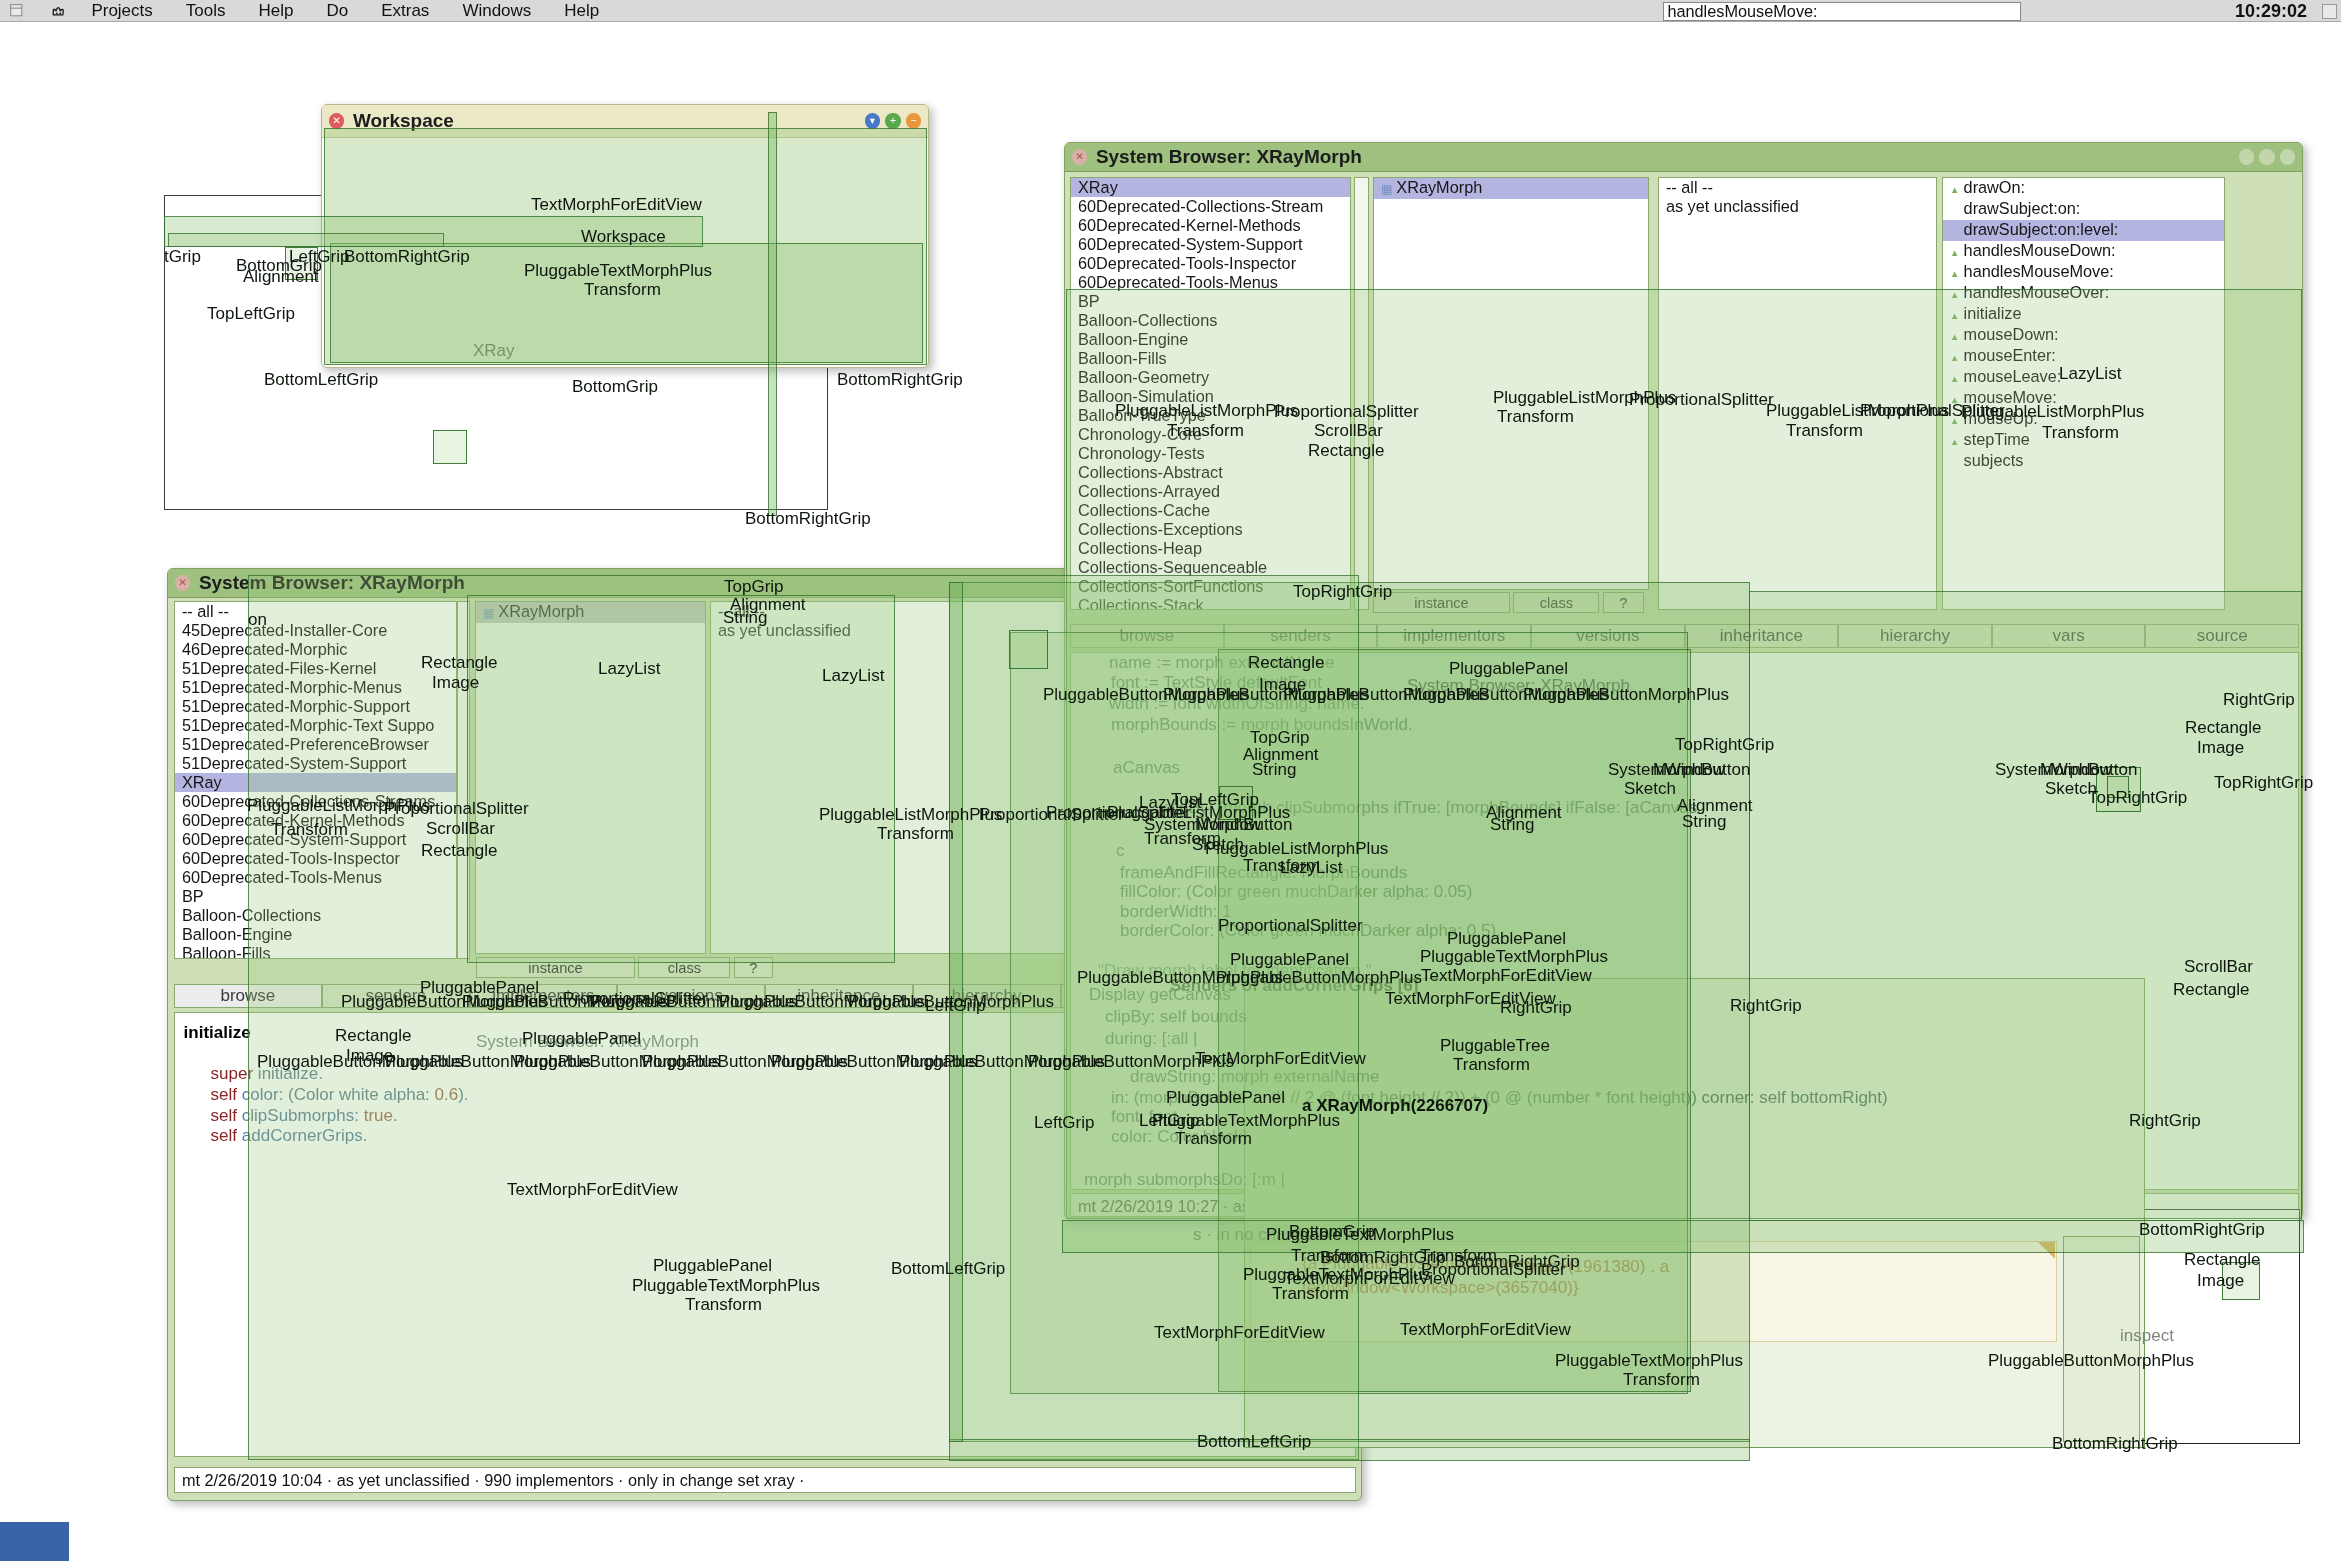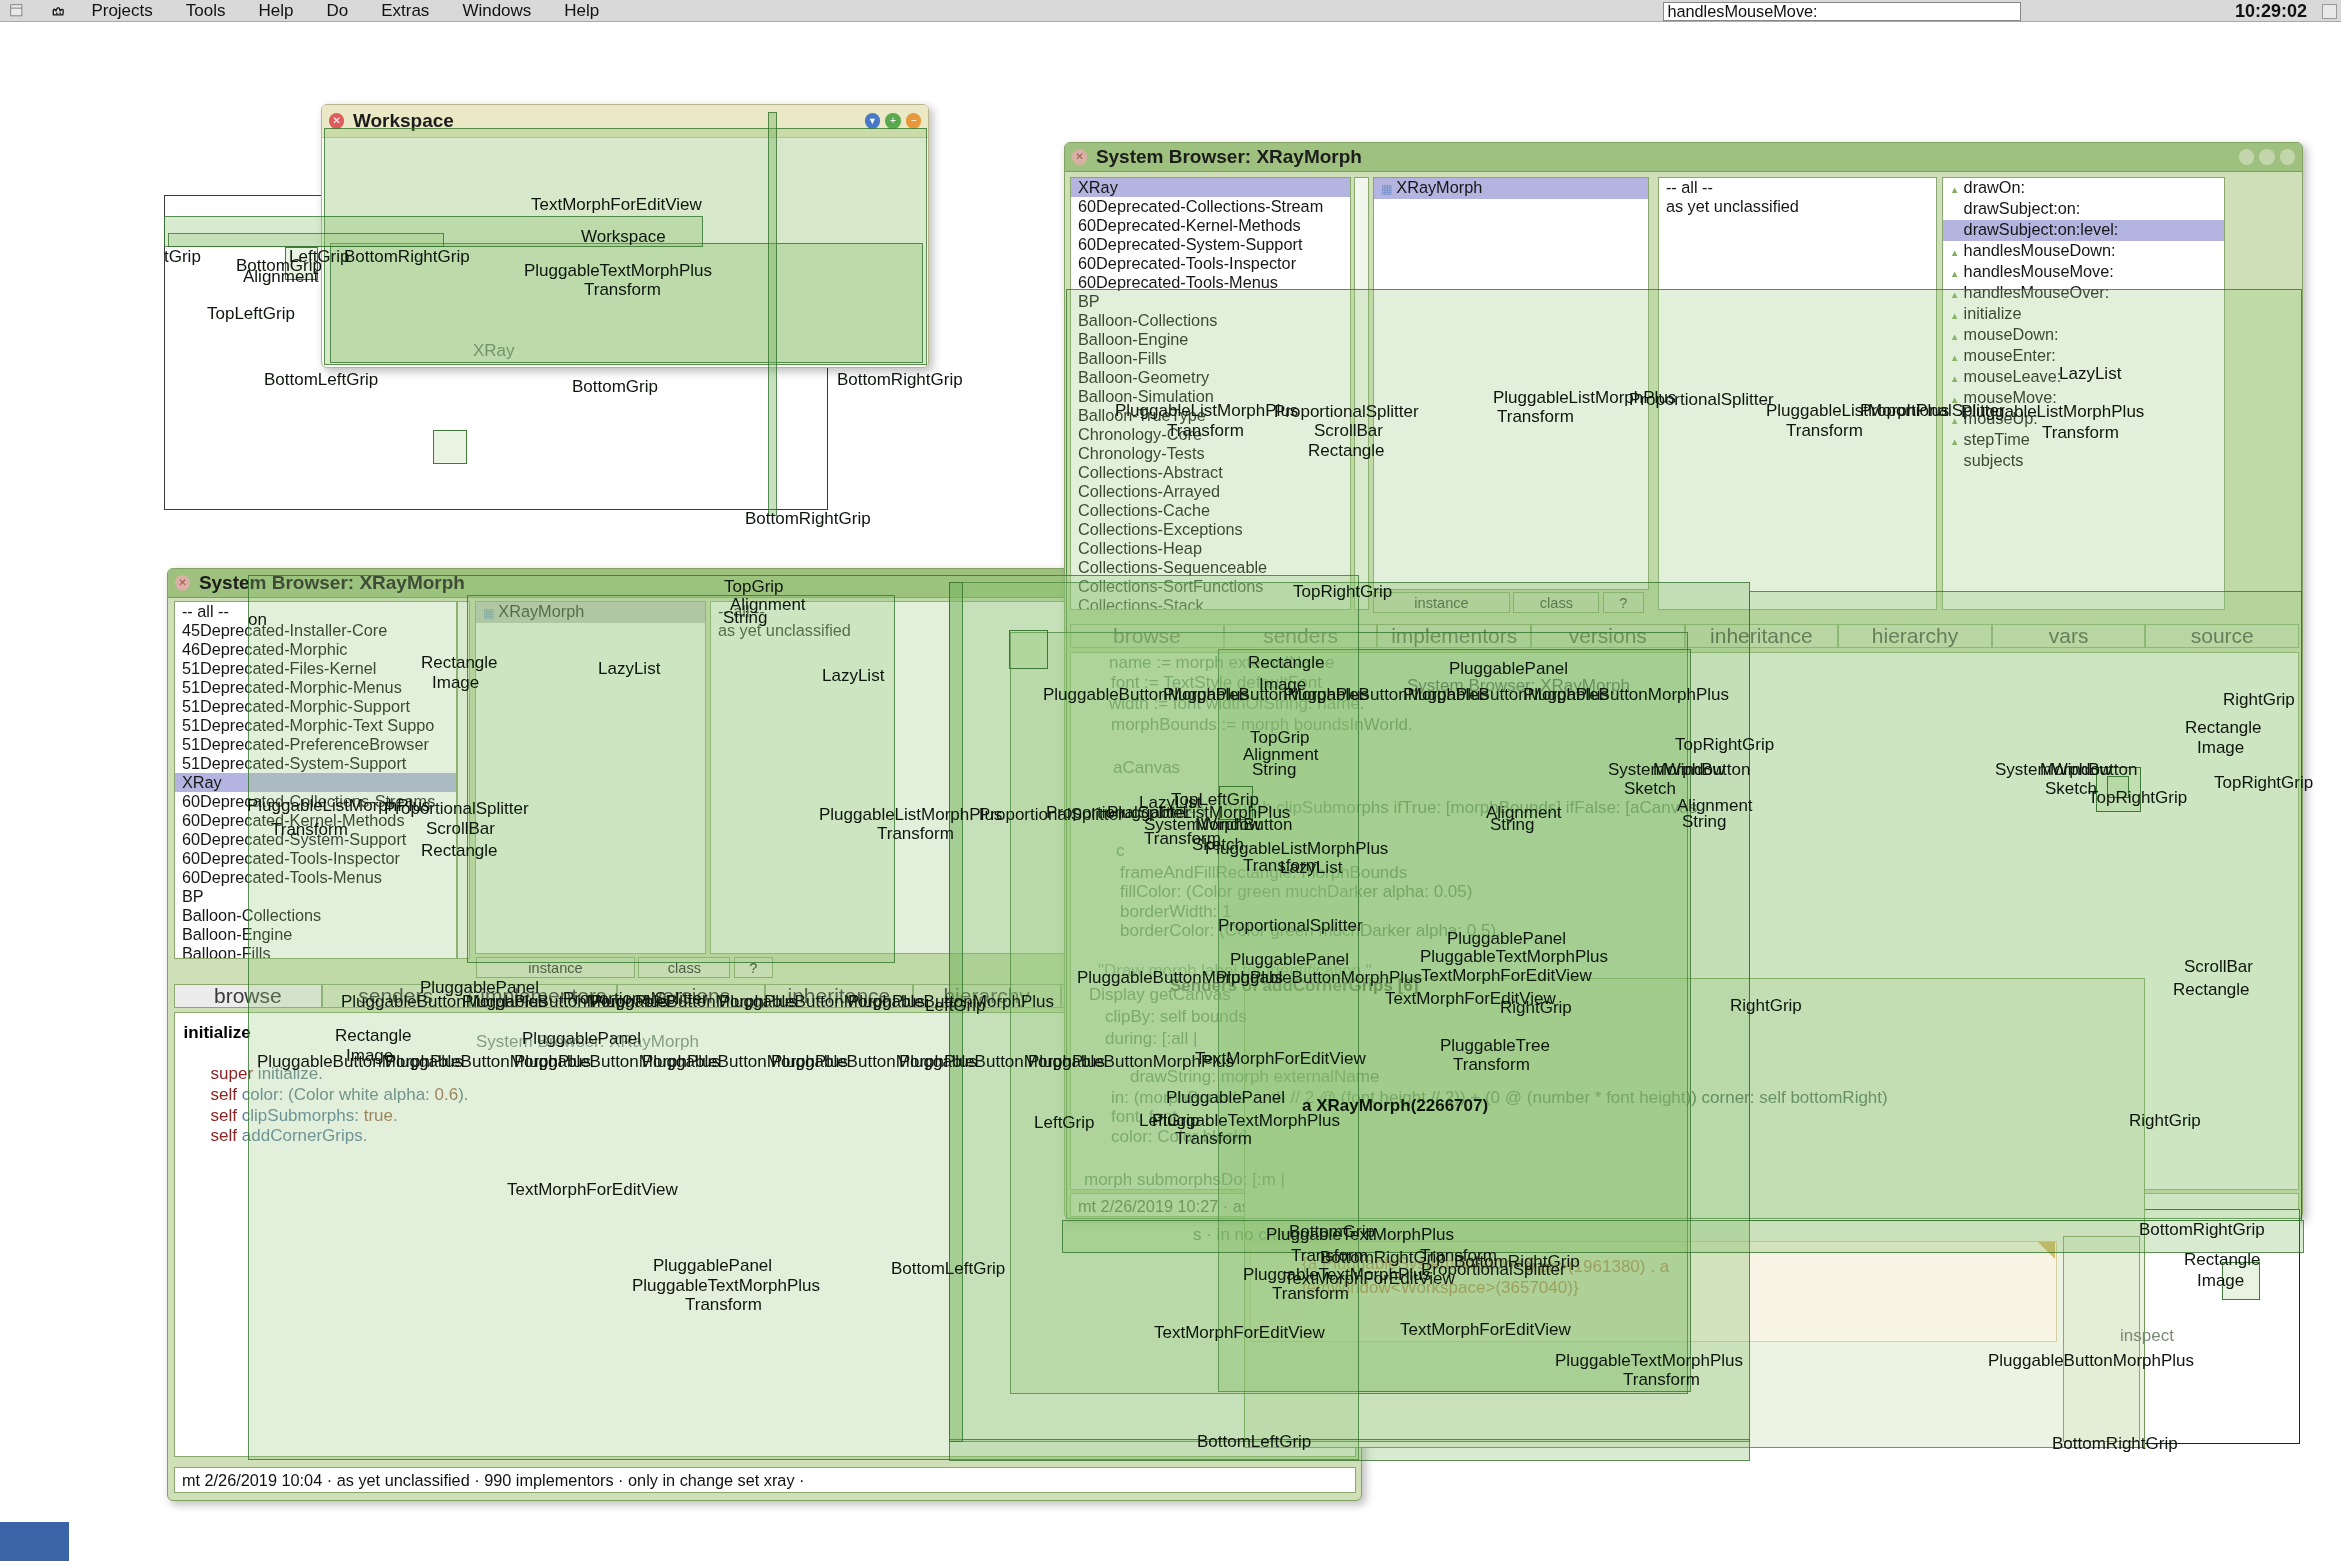--- a/index.html
+++ b/index.html
@@ -37,21 +37,21 @@
   .pane{position:absolute;background:#fff;border:0.9px solid #8aa86e;box-sizing:border-box;overflow:hidden;}
   .scrollstrip{position:absolute;background:#f2f6ec;border:0.9px solid #8aa86e;box-sizing:border-box;}
   .li{font-size:16.3px;line-height:19px;color:#161616;padding-left:6.9px;white-space:nowrap;}
   .li.sel{background:#b4b4e0;}
   .graysel .li.sel{background:#c7c7c7;}
   .li .arrow{display:inline-block;width:13.7px;font-size:9.4px;color:#7fae5f;}
   .li .licon{display:inline-block;width:15.4px;font-size:12px;color:#7691c9;}
   .togglebtn{display:inline-block;height:20.6px;background:#d6e3c4;border:0.9px solid #8aa86e;font-size:14.6px;color:#333;
              text-align:center;line-height:20.6px;box-sizing:border-box;margin-right:3.4px;}
   .btnrow{position:absolute;display:flex;}
-  .bbtn{flex:1;height:24px;background:#d6e3c4;border:0.9px solid #8aa86e;font-size:21px;color:#3a3a3a;
+  .bbtn{flex:1;height:24px;background:#d6e3c4;border:0.9px solid #8aa86e;font-size:17px;color:#3a3a3a;
         text-align:center;line-height:22px;box-sizing:border-box;}
   .bbtn.sel{background:#ececec;}
   .codepane{position:absolute;background:#fff;border:0.9px solid #8aa86e;box-sizing:border-box;padding:10.3px 8.6px;}
   .codeline{font-size:17px;line-height:20.6px;white-space:pre;}
   .codeline.ind{padding-left:27px;}
   .cm{font-weight:bold;color:#000;} .ck{color:#8b2424;} .cb{color:#5f7f9f;} .cg{color:#64808f;} .cn{color:#a06a50;}
   .statusbar{position:absolute;background:#fff;border:0.9px solid #8aa86e;font-size:16.3px;color:#111;
              padding:2.6px 6.9px;box-sizing:border-box;white-space:nowrap;}
 
   

